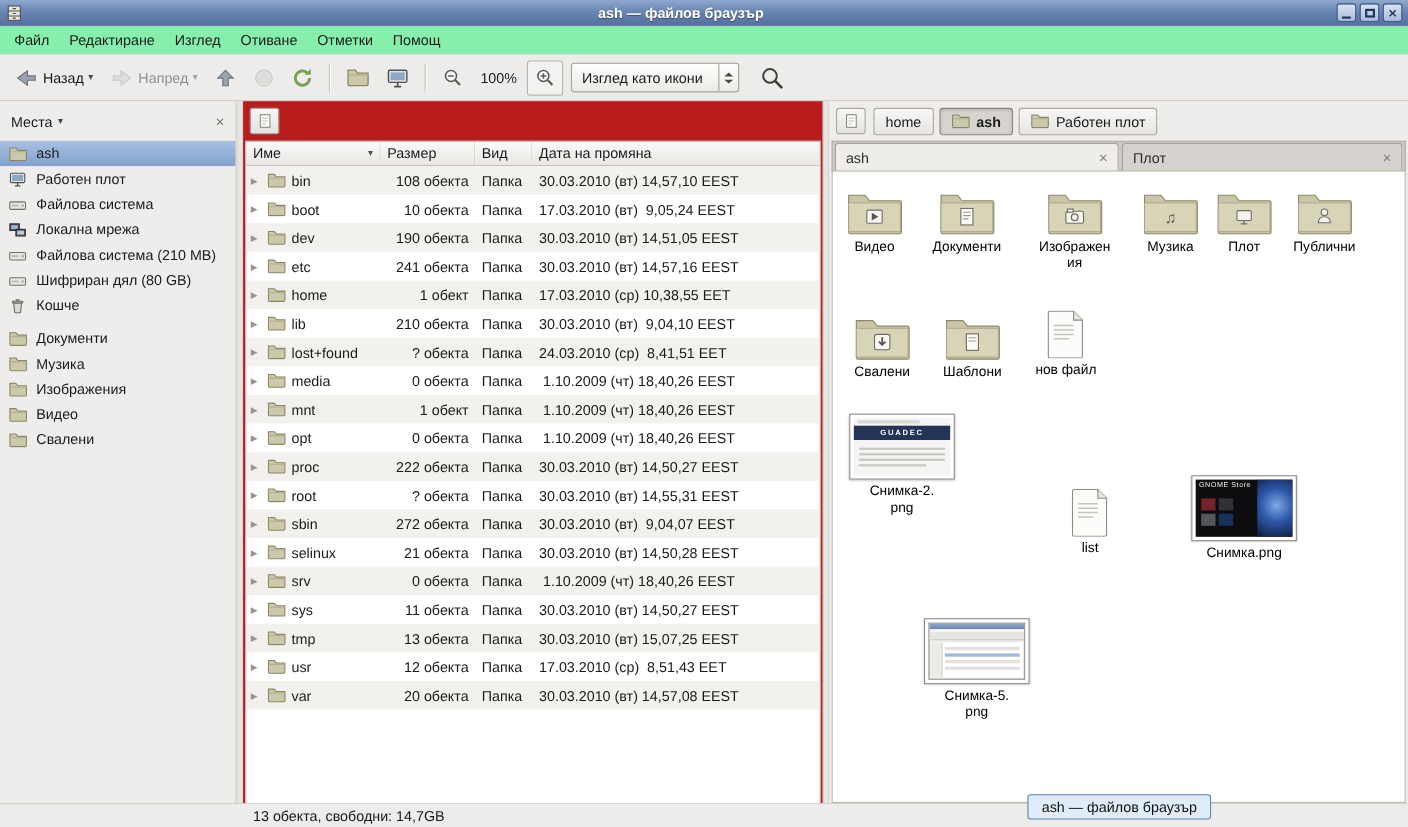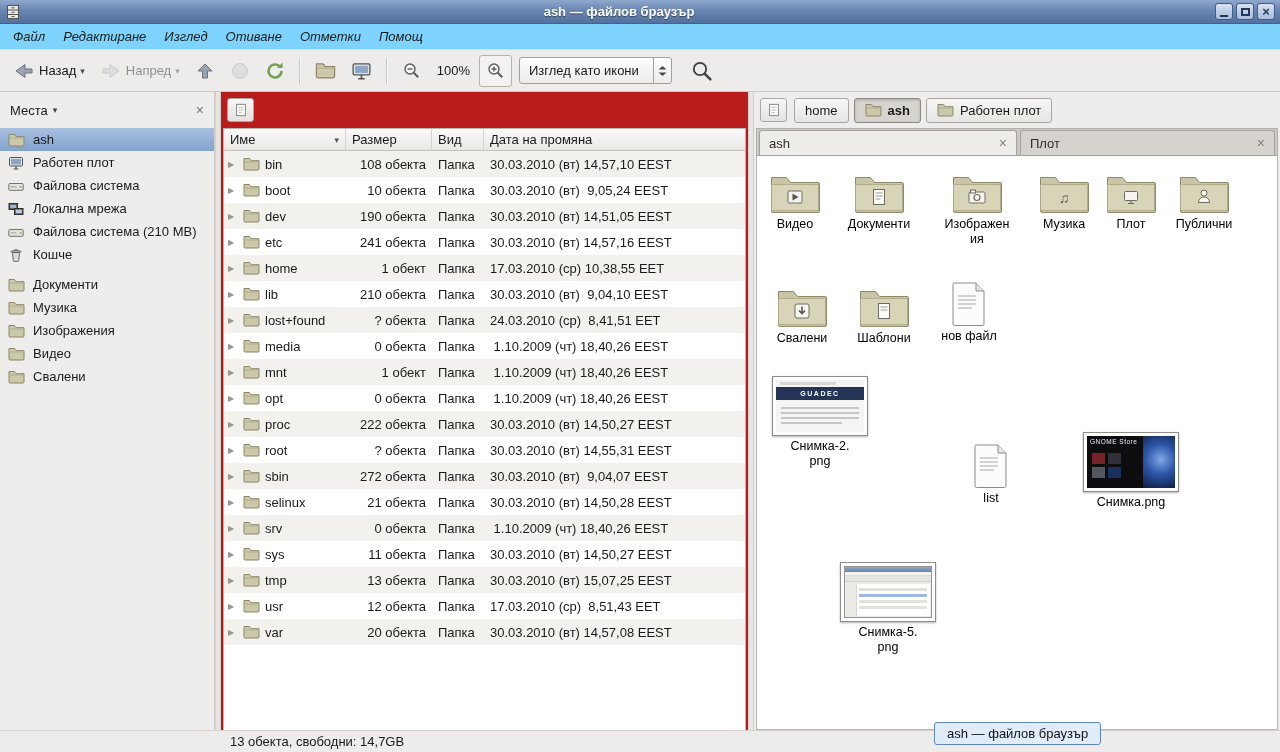--- a/index.html
+++ b/index.html
@@ -14,21 +14,21 @@
   .win-title { flex:1; text-align:center; color:#fff; font-weight:bold; font-size:13px; text-shadow:0 1px 1px rgba(0,0,0,.45); }
   .win-controls { display:flex; gap:3px; }
   .wbtn { width:18px; height:17px; border:1px solid #3e5c8c; border-radius:3px;
     background:linear-gradient(#d9e2f1,#a6bcdc); display:flex; align-items:center; justify-content:center;
     color:#22375a; font-weight:bold; }
   .g-min { width:8px; height:2px; background:#22375a; margin-top:9px; }
   .g-max { width:9px; height:8px; border:2px solid #22375a; }
   .g-close { font-size:13px; line-height:1; margin-top:-1px; }
 
   
-  .menubar { height:26px; display:flex; align-items:center; padding:0 4px; background:#7dd3fc; border-bottom:1px solid #dddbd7;font-style:italic; }
+  .menubar { height:26px; display:flex; align-items:center; padding:0 4px; background:#86efac; border-bottom:1px solid #dddbd7; }
   .menu-item { padding:4px 9px; }
 
   
   .toolbar { height:42px; display:flex; align-items:center; gap:1px; padding:0 6px; background:#edeceb; border-bottom:1px solid #cfccc8; }
   .tbtn { display:flex; align-items:center; gap:4px; height:32px; padding:0 6px; border-radius:3px; border:1px solid transparent; }
   .tbtn.disabled { opacity:.45; }
   .tbtn.framed { border:1px solid #b7b4af; background:#f3f2f0; }
   .ticon { display:flex; }
   .tchev { font-size:9px; color:#4c4a46; }
   .zoom-label { padding:0 8px; }
@@ -315,20 +315,30 @@
                 <rect x="0.8" y="4.5" width="14.4" height="6.8" rx="1" fill="#e6e4e0" stroke="#75736d"></rect>
                 <circle cx="12.6" cy="7.9" r="1" fill="#86ab62"></circle>
                 <rect x="2.5" y="7" width="6" height="1.6" fill="#bcb9b3"></rect>
               </svg>
             </div>
             <div class="side-label">Файлова система (210 MB)</div>
           </div>
           <div class="side-item">
             <div class="side-icon">
               <svg width="16" height="14" viewBox="0 0 16 14">
+                <rect x="0.8" y="4.5" width="14.4" height="6.8" rx="1" fill="#e6e4e0" stroke="#75736d"></rect>
+                <circle cx="12.6" cy="7.9" r="1" fill="#86ab62"></circle>
+                <rect x="2.5" y="7" width="6" height="1.6" fill="#bcb9b3"></rect>
+              </svg>
+            </div>
+            <div class="side-label">Шифриран дял (80 GB)</div>
+          </div>
+          <div class="side-item">
+            <div class="side-icon">
+              <svg width="16" height="14" viewBox="0 0 16 14">
                 <path d="M4.5 4.5h7l-.7 8a1 1 0 0 1-1 .9H6.2a1 1 0 0 1-1-.9z" fill="#dbd9d4" stroke="#6e6c67"></path>
                 <rect x="3.2" y="2.8" width="9.6" height="1.7" rx="0.8" fill="#b5b3ae" stroke="#6e6c67"></rect>
                 <path d="M6.8 2.6v-1h2.4v1" fill="none" stroke="#6e6c67"></path>
               </svg>
             </div>
             <div class="side-label">Кошче</div>
           </div>
           <div class="side-item sep-before">
             <div class="side-icon">
               <svg width="17" height="14" viewBox="0 0 17 14">
@@ -426,21 +436,21 @@
                 <div class="row-folder-icon">
                   <svg width="17" height="14" viewBox="0 0 17 14">
                     <path d="M1 1.5h5.4l1.8 2.2H16v8.3a1 1 0 0 1-1 1H2a1 1 0 0 1-1-1z" fill="#ccc8aa" stroke="#8a8666"></path>
                     <path d="M1 5h15" stroke="#b2ae8e"></path>
                   </svg>
                 </div>
                 <div class="nm">boot</div>
               </div>
               <div class="cell c-size">10 обекта</div>
               <div class="cell c-type">Папка</div>
-              <div class="cell c-date">30.03.2010 (вт)  9,05,24 EEST</div>
+              <div class="cell c-date">17.03.2010 (вт)  9,05,24 EEST</div>
             </div>
             <div class="trow">
               <div class="cell c-name">
                 <div class="expander">▶</div>
                 <div class="row-folder-icon">
                   <svg width="17" height="14" viewBox="0 0 17 14">
                     <path d="M1 1.5h5.4l1.8 2.2H16v8.3a1 1 0 0 1-1 1H2a1 1 0 0 1-1-1z" fill="#ccc8aa" stroke="#8a8666"></path>
                     <path d="M1 5h15" stroke="#b2ae8e"></path>
                   </svg>
                 </div>

